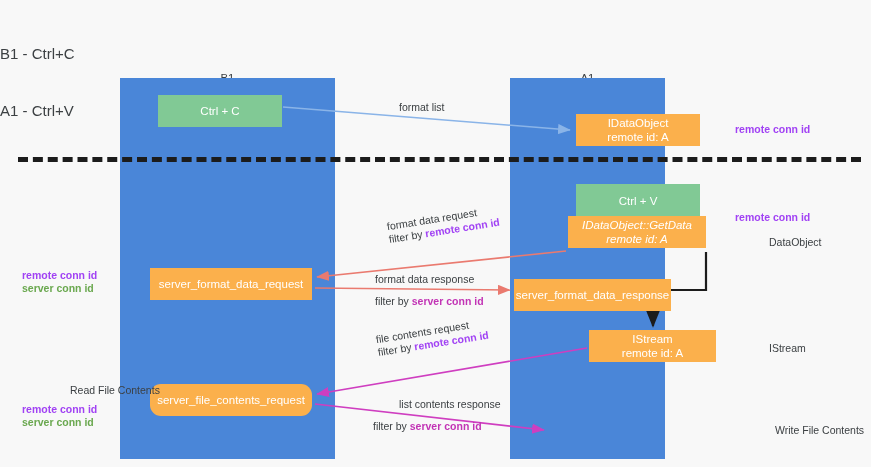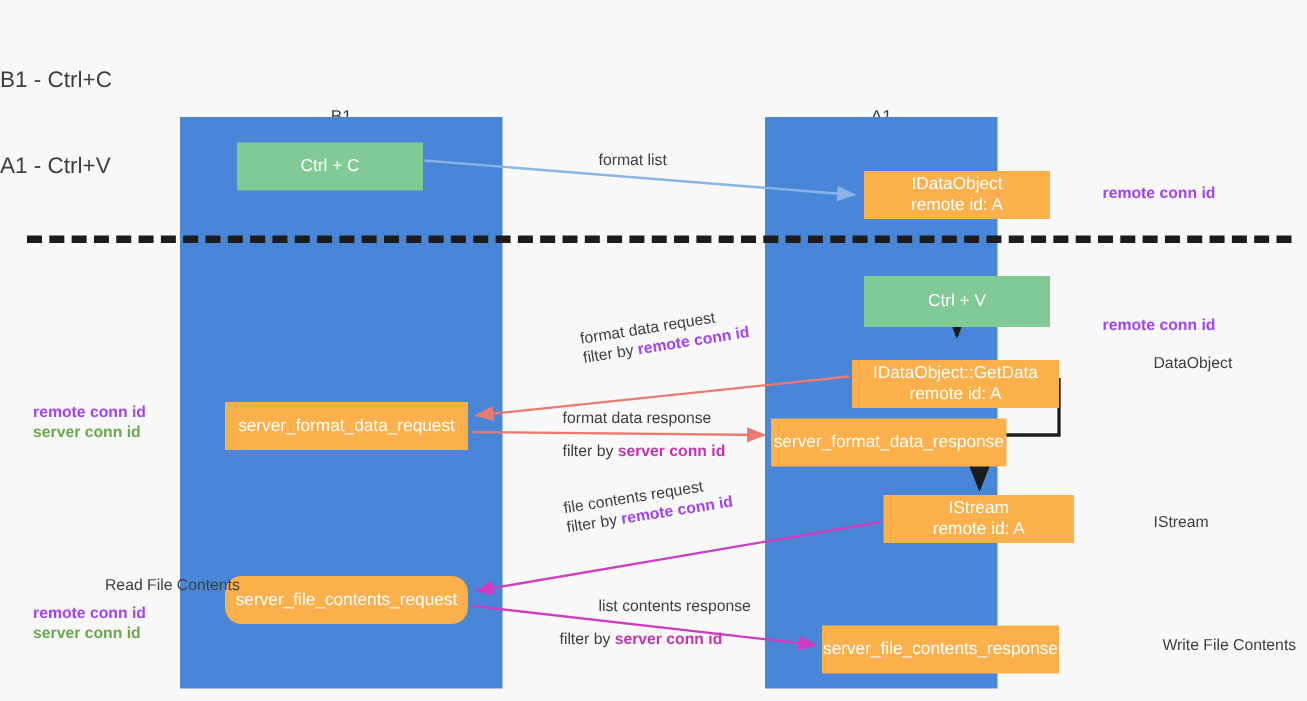--- a/index.html
+++ b/index.html
@@ -60,21 +60,21 @@
     padding:16px 4px;
     white-space:nowrap;
   }
   .box.green{background:#81c995;}
   .box.orange{background:#fbb04c;}
   .box .l2{font-size:11.5px;}
 
   #box-ctrlc{left:158px;top:95px;width:124px;height:26px;}
   #box-idataobject{left:576px;top:114px;width:124px;height:32px;}
   #box-ctrlv{left:576px;top:172px;width:124px;height:34px;margin-top:12px;}
-  #box-getdata{left:568px;top:240px;width:138px;height:24px;}
+  #box-getdata{left:568px;top:216px;width:138px;height:24px;font-style:italic;}
   #box-fmt-req{left:150px;top:268px;width:162px;height:26px;}
   #box-fmt-resp{left:514px;top:279px;width:157px;height:26px;}
   #box-istream{left:589px;top:330px;width:127px;height:32px;}
   #box-file-req{left:150px;top:384px;width:162px;height:26px;border-radius:11px;}
   #box-file-resp{left:548px;top:417px;width:158px;height:26px;}
 
   
   #wires{position:absolute;left:0;top:0;width:871px;height:467px;}
 
   
@@ -201,23 +201,20 @@
 
   <div class="abs box orange" id="box-istream">
     <div>IStream</div>
     <div class="l2">remote id: A</div>
   </div>
 
   <div class="abs box orange" id="box-file-req">
     <div>server_file_contents_request</div>
   </div>
 
-  <div class="abs box orange" id="box-file-resp">
-    <div>server_file_contents_response</div>
-  </div>
 
   <div class="abs elabel" id="lbl-format-list">
     <div>format list</div>
   </div>
 
   <div class="abs elabel rot-up" id="lbl-fmt-req">
     <div>format data request</div>
     <div><span>filter by </span><span class="hl-remote">remote conn id</span></div>
   </div>
 

